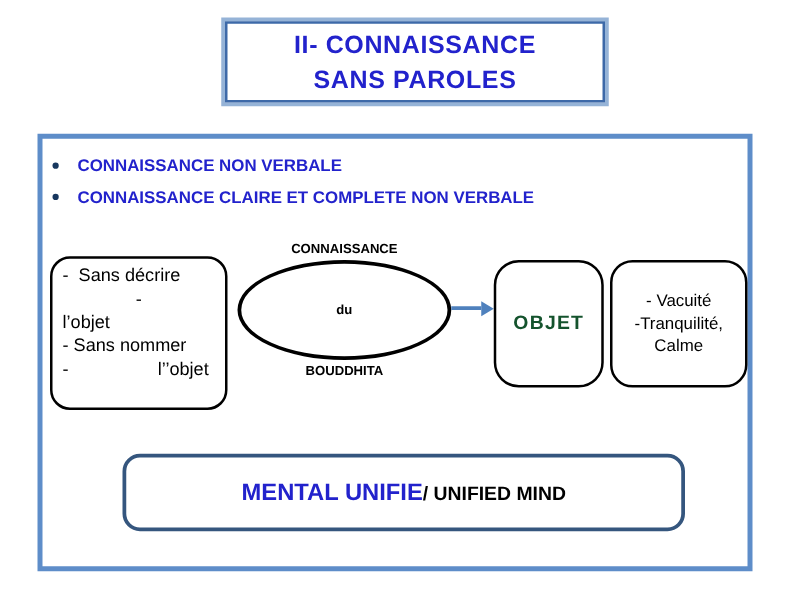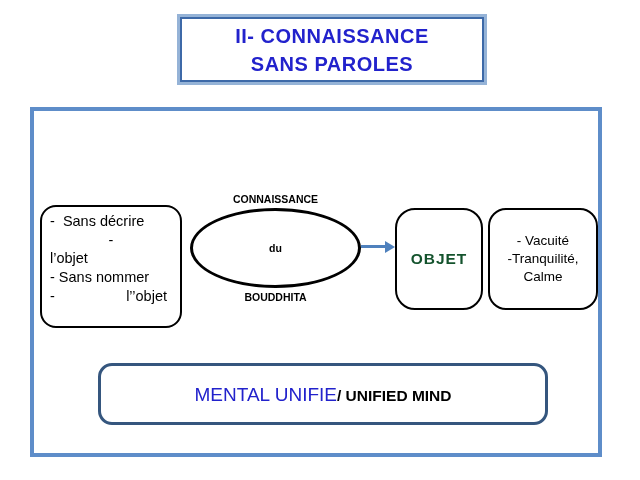--- a/index.html
+++ b/index.html
@@ -140,21 +140,21 @@
     position: absolute; left: 64px; top: 252px;
     width: 450px; height: 62px;
     border: 3px solid #35567e;
     border-radius: 14px;
     background: #ffffff;
     display: flex; justify-content: center; align-items: baseline;
     padding-top: 18px;
   }
   .mu-primary {
     color: #2222cc;
-    font-size: 19px; font-weight: normal;
+    font-size: 19px; font-weight: bold;
     white-space: pre;
   }
   .mu-secondary {
     color: #000000;
     font-size: 15.5px; font-weight: bold;
     white-space: pre;
   }
 </style>
 </head>
 <body>
@@ -163,20 +163,30 @@
 
   <div class="title-box">
     <div class="title-inner">
       <div class="title-line">II- CONNAISSANCE</div>
       <div class="title-line">SANS PAROLES</div>
     </div>
   </div>
 
   <div class="frame">
 
+    <div class="bullets">
+      <div class="bullet-row">
+        <span class="bullet-dot"></span>
+        <span class="bullet-text">CONNAISSANCE NON VERBALE</span>
+      </div>
+      <div class="bullet-row">
+        <span class="bullet-dot"></span>
+        <span class="bullet-text">CONNAISSANCE CLAIRE ET COMPLETE NON VERBALE</span>
+      </div>
+    </div>
 
     <div class="left-box">
       <div class="lb-line">-  Sans décrire</div>
       <div class="lb-line lb-center">-</div>
       <div class="lb-line">l’objet</div>
       <div class="lb-line">- Sans nommer</div>
       <div class="lb-line lb-split">
         <span>-</span>
         <span>l’’objet</span>
       </div>

